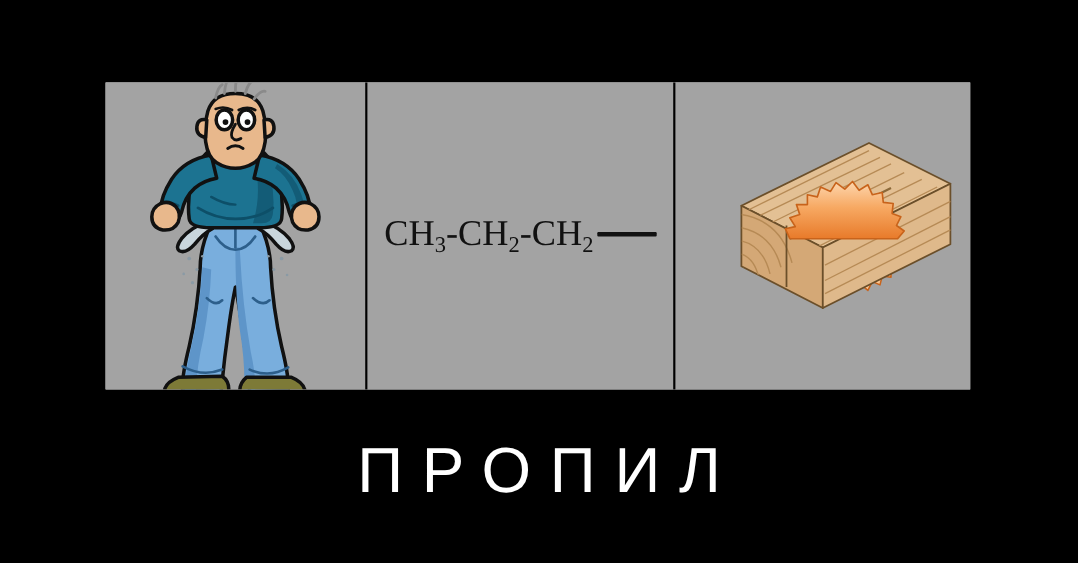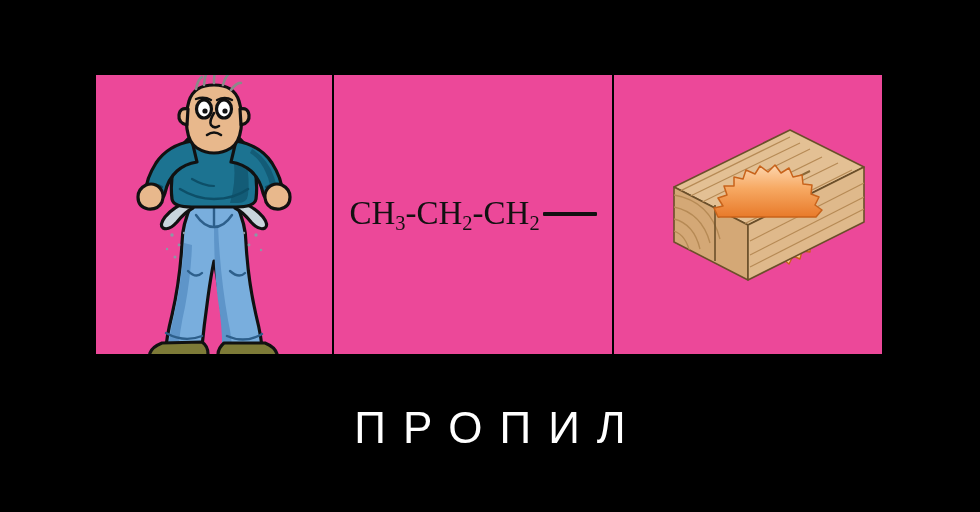--- a/index.html
+++ b/index.html
@@ -2,21 +2,21 @@
 <html><head>
 <meta charset="utf-8">
 <style>
   html,body{margin:0;padding:0;background:#000;}
   body{width:980px;height:512px;overflow:hidden;font-family:"Liberation Sans",sans-serif;}
   #meme{position:relative;width:980px;height:512px;background:#000;}
 
   
   .panel-strip{position:absolute;left:96px;top:75px;width:786px;height:279px;
                background:#fff;display:flex;}
-  .panel{position:relative;background:#ec4899;overflow:hidden;flex:0 0 auto;}
+  .panel{position:relative;background:#a3a3a3;overflow:hidden;flex:0 0 auto;}
   .panel + .panel{border-left:2px solid #000;}
   .p1{width:236px;}
   .p2{width:278px;}
   .p3{width:268px;}
 
   
   .man{position:absolute;left:0;top:0;width:236px;height:279px;}
 
   
   .formula-wrap{position:absolute;left:0;top:0;width:100%;height:100%;
@@ -26,21 +26,21 @@
   .formula sub{font-size:0.62em;vertical-align:-0.28em;}
   .bond{display:inline-block;width:54px;height:4px;background:#111;
         vertical-align:0.22em;margin-left:3px;border-radius:1px;}
 
   
   .beam{position:absolute;left:0;top:0;width:268px;height:279px;}
 
   
   .caption{position:absolute;left:0;top:392px;width:980px;text-align:center;
            color:#fff;font-family:"Liberation Sans",sans-serif;
-           font-size:44px;font-weight:400;letter-spacing:17px;
+           font-size:58px;font-weight:400;letter-spacing:17px;
            text-indent:17px;line-height:72px;}
 </style>
 </head>
 <body>
 
 <div id="meme">
 
   <div class="panel-strip">
 
     <div class="panel p1">

